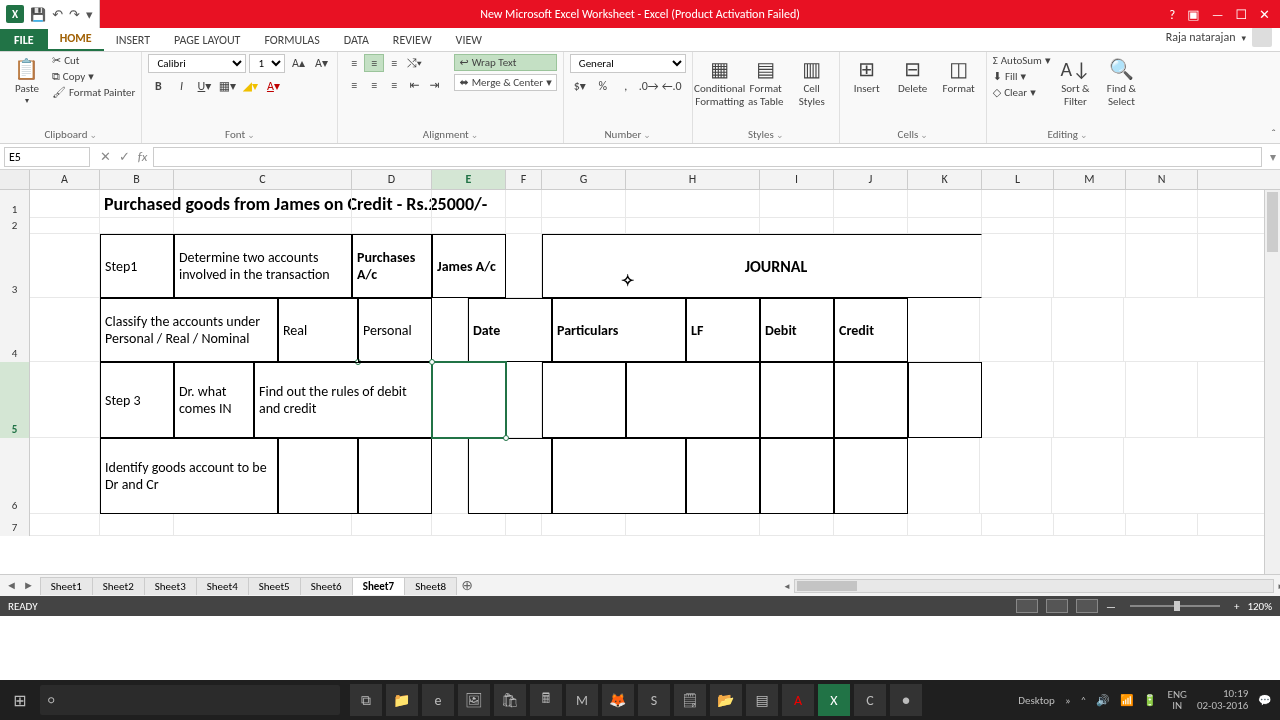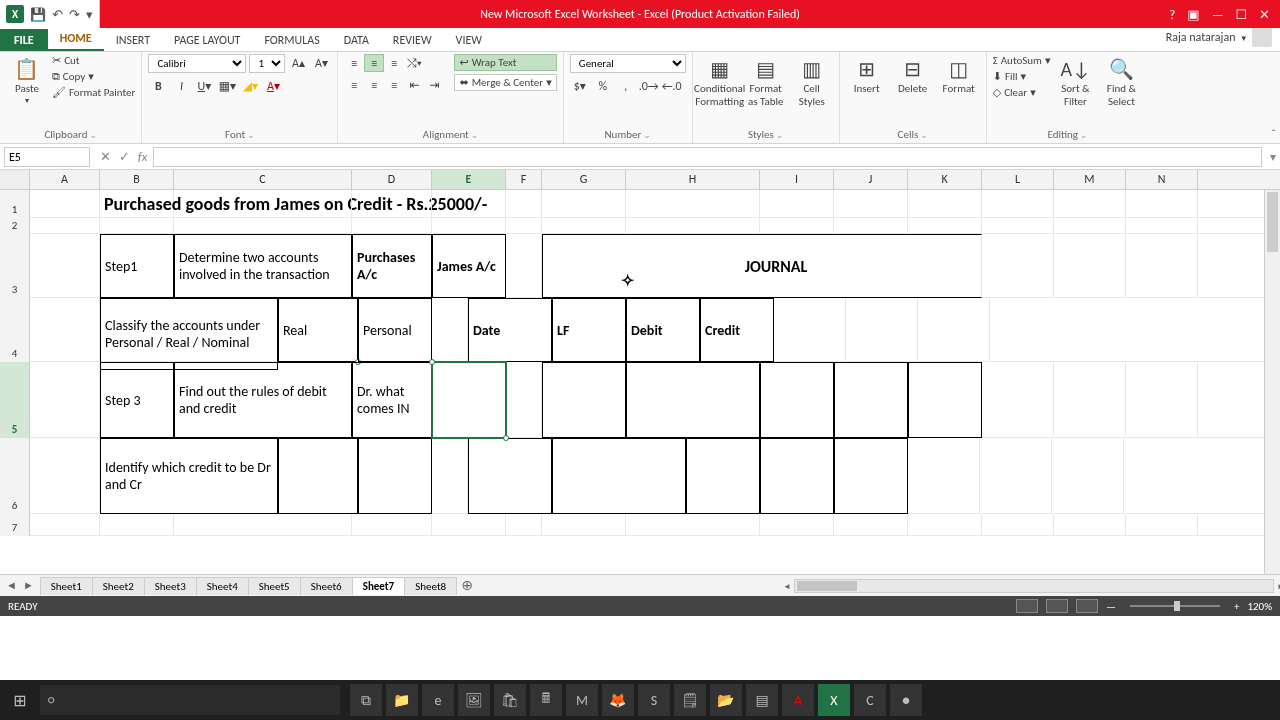--- a/index.html
+++ b/index.html
@@ -343,56 +343,57 @@
         <div class="cell tborder bold" style="width: 74px; height: 64px;">James A/c</div>
         <div class="cell" style="width: 36px; height: 64px;"></div>
         <div class="cell jtitle tb-top tb-bot tb-left" style="width: 440px; height: 64px; position: relative; z-index: 2;">JOURNAL<span style="position: absolute; left: 78px; top: 36px; font-size: 16px; color: rgb(0, 0, 0);">✧</span></div>
         <div class="cell" style="width: 72px; height: 64px;"></div>
         <div class="cell" style="width: 72px; height: 64px;"></div>
         <div class="cell" style="width: 72px; height: 64px;"></div>
       </div>
       <div class="row" style="height: 64px;">
         <div class="rh" style="height: 64px;">4</div>
         <div class="cell" style="width: 70px; height: 64px;"></div>
-        <div class="cell tborder" style="width: 178px; height: 72px;">Classify the accounts under Personal / Real / Nominal</div>
+        <div class="cell tborder" style="width: 178px; height: 64px;">Classify the accounts under Personal / Real / Nominal</div>
         <div class="cell tborder" style="width: 80px; height: 64px; position: relative;">Real<div class="selhandle" style="right: -4px; bottom: -4px;"></div></div>
         <div class="cell tborder" style="width: 74px; height: 64px;">Personal</div>
         <div class="cell" style="width: 36px; height: 64px;"></div>
         <div class="cell tborder bold" style="width: 84px; height: 64px;">Date</div>
+        <div class="cell tborder bold" style="width: 134px; height: 64px;">Particulars</div>
         <div class="cell tborder bold" style="width: 74px; height: 64px;">LF</div>
         <div class="cell tborder bold" style="width: 74px; height: 64px;">Debit</div>
         <div class="cell tborder bold" style="width: 74px; height: 64px;">Credit</div>
         <div class="cell" style="width: 72px; height: 64px;"></div>
         <div class="cell" style="width: 72px; height: 64px;"></div>
         <div class="cell" style="width: 72px; height: 64px;"></div>
       </div>
       <div class="row" style="height: 76px;">
         <div class="rh sel" style="height: 76px;">5</div>
         <div class="cell" style="width: 70px; height: 76px;"></div>
         <div class="cell tborder" style="width: 74px; height: 76px;">Step 3</div>
+        <div class="cell tborder" style="width: 80px; height: 76px;">Dr. what comes IN</div>
         <div class="cell tborder" style="width: 178px; height: 76px;">Find out the rules of debit and credit</div>
-        <div class="cell tborder" style="width: 80px; height: 76px;">Dr. what comes IN</div>
         <div class="cell tborder" style="width: 74px; height: 76px; outline: rgb(33, 115, 70) solid 2px; outline-offset: -1px; z-index: 3; position: relative;">
           <div class="selhandle" style="left: -4px; top: -4px;"></div>
           <div class="selhandle" style="right: -4px; bottom: -4px;"></div>
         </div>
         <div class="cell" style="width: 36px; height: 76px;"></div>
         <div class="cell tborder" style="width: 84px; height: 76px;"></div>
         <div class="cell tborder" style="width: 134px; height: 76px;"></div>
         <div class="cell tborder" style="width: 74px; height: 76px;"></div>
         <div class="cell tborder" style="width: 74px; height: 76px;"></div>
         <div class="cell tborder" style="width: 74px; height: 76px;"></div>
         <div class="cell" style="width: 72px; height: 76px;"></div>
         <div class="cell" style="width: 72px; height: 76px;"></div>
         <div class="cell" style="width: 72px; height: 76px;"></div>
       </div>
       <div class="row" style="height: 76px;">
         <div class="rh" style="height: 76px;">6</div>
         <div class="cell" style="width: 70px; height: 76px;"></div>
-        <div class="cell tborder" style="width: 178px; height: 76px;">Identify which credit to be Dr and Cr</div>
+        <div class="cell tborder" style="width: 178px; height: 76px;">Identify goods account to be Dr and Cr</div>
         <div class="cell tborder" style="width: 80px; height: 76px;"></div>
         <div class="cell tborder" style="width: 74px; height: 76px;"></div>
         <div class="cell" style="width: 36px; height: 76px;"></div>
         <div class="cell tborder" style="width: 84px; height: 76px;"></div>
         <div class="cell tborder" style="width: 134px; height: 76px;"></div>
         <div class="cell tborder" style="width: 74px; height: 76px;"></div>
         <div class="cell tborder" style="width: 74px; height: 76px;"></div>
         <div class="cell tborder" style="width: 74px; height: 76px;"></div>
         <div class="cell" style="width: 72px; height: 76px;"></div>
         <div class="cell" style="width: 72px; height: 76px;"></div>
@@ -473,13 +474,30 @@
     <div class="ti">🦊</div>
     <div class="ti">S</div>
     <div class="ti">🗒</div>
     <div class="ti">📂</div>
     <div class="ti">▤</div>
     <div class="ti" style="color:#e00">A</div>
     <div class="ti" style="background:#217346;color:#fff">X</div>
     <div class="ti">C</div>
     <div class="ti">⏺</div>
   </div>
+  <div class="tray">
+    <span>Desktop</span>
+    <span>»</span>
+    <span>˄</span>
+    <span>🔊</span>
+    <span>📶</span>
+    <span>🔋</span>
+    <div style="text-align:center;line-height:11px">
+      <div>ENG</div>
+        <div>IN</div>
+    </div>
+    <div class="clock">
+      <div>10:19</div>
+        <div>02-03-2016</div>
+    </div>
+    <span>💬</span>
+  </div>
 </div>
 
 </body></html>

